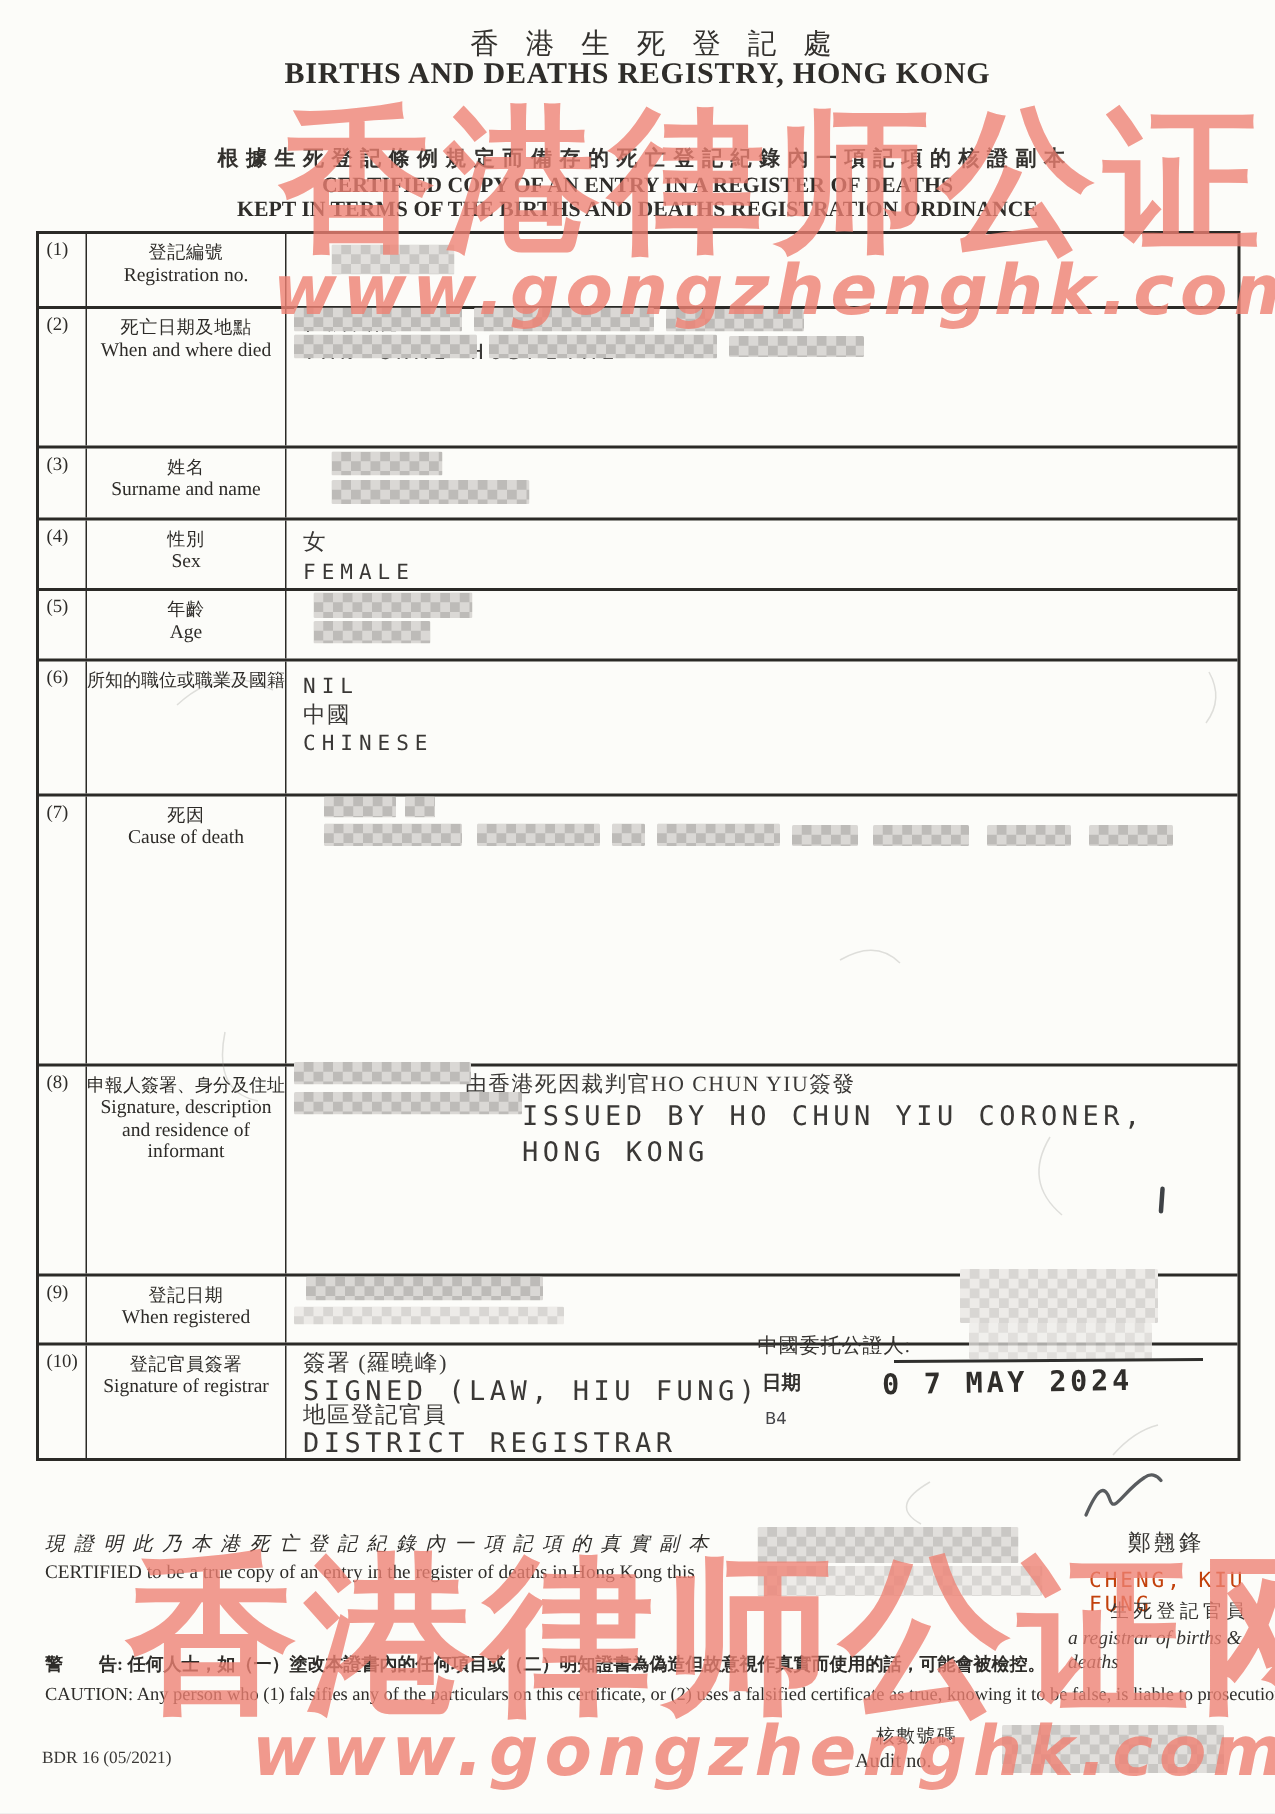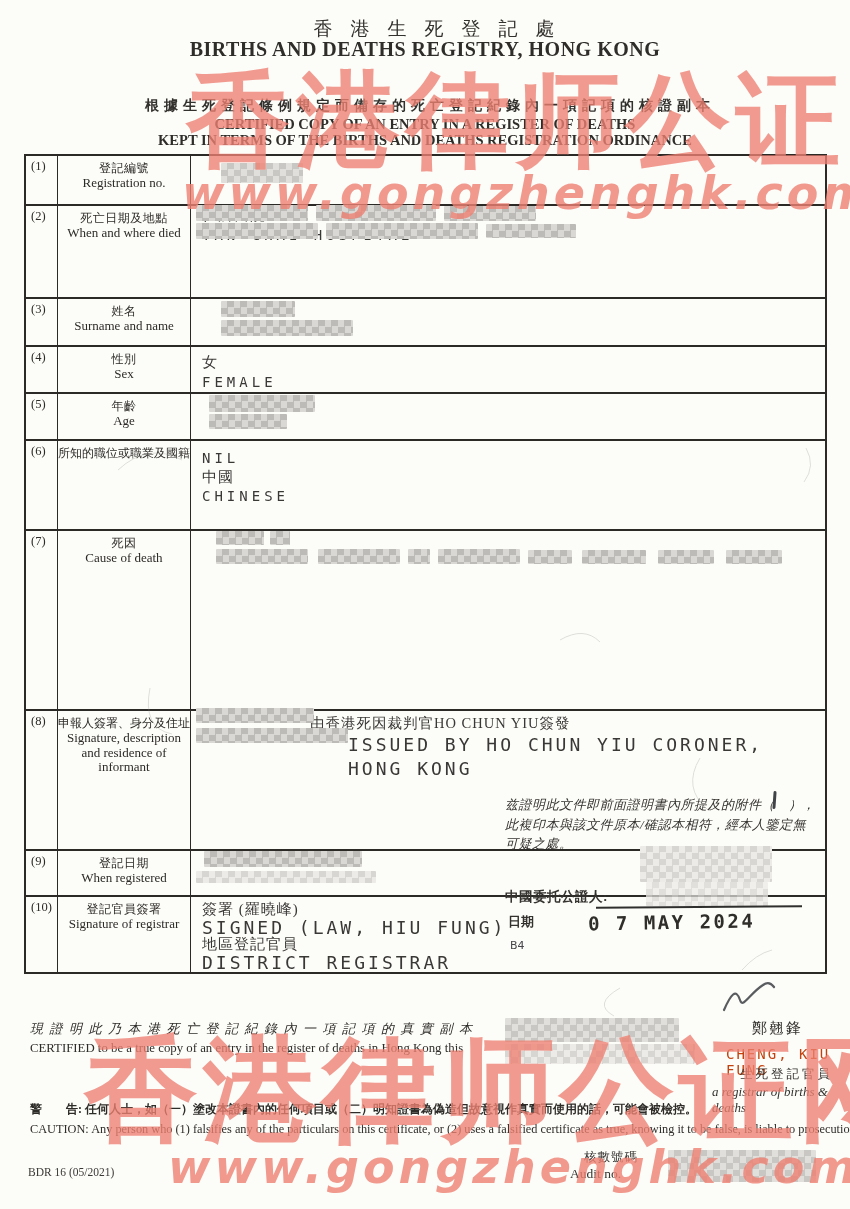--- a/index.html
+++ b/index.html
@@ -44,21 +44,21 @@
   
   .px{position:absolute;z-index:2;border-radius:1px;filter:blur(.2px);
     background-image:repeating-conic-gradient(var(--a,#bdbbb8) 0% 25%, var(--b,#dad8d5) 0% 50%);
     background-size:13px 13px;}
   .px.md{--a:#c9c7c4;--b:#e1dfdc;}
   .px.lt{--a:#d8d6d3;--b:#edebe8;}
 
   
   .note{position:absolute;left:505px;top:795px;width:335px;z-index:1;
     font-size:13px;line-height:19.5px;font-style:italic;color:#35332f;letter-spacing:.5px;}
-  .notary{position:absolute;left:505px;top:888px;font-size:13.5px;font-weight:700;
+  .notary{position:absolute;left:505px;top:888px;font-size:13.5px;font-weight:400;
     color:#34322f;letter-spacing:.5px;}
   .dstamp{position:absolute;left:588px;top:911px;font-size:19px;font-weight:bold;
     letter-spacing:2.5px;color:#302e2b;transform:rotate(-1deg);}
 
   
   .cert-zh{position:absolute;left:30px;top:1020px;font-size:13px;letter-spacing:6.5px;color:#2e2c29;font-style:italic;}
   .cert-en{position:absolute;left:30px;top:1041px;font-size:12.8px;color:#2e2c29;text-align:right;}
   .warn{position:absolute;left:30px;top:1101px;font-size:12px;font-weight:600;
     color:#2e2c29;white-space:nowrap;z-index:1;}
   .caution{position:absolute;left:30px;top:1122px;font-size:12.3px;color:#2e2c29;white-space:nowrap;z-index:1;}
@@ -227,25 +227,20 @@
   <div class="px lt" style="left:196px;top:871px;width:180px;height:12px"></div>
 
   <div class="px lt" style="left:640px;top:846px;width:132px;height:36px"></div>
   <div class="px lt" style="left:646px;top:882px;width:122px;height:24px;opacity:.75"></div>
 
   <div class="px md" style="left:505px;top:1018px;width:174px;height:24px"></div>
   <div class="px lt" style="left:505px;top:1044px;width:190px;height:20px"></div>
 
   <div class="px md" style="left:668px;top:1150px;width:148px;height:32px"></div>
 
-  <div class="note">
-    <div>兹證明此文件即前面證明書內所提及的附件（　），</div>
-    <div>此複印本與該文件原本/確認本相符，經本人鑒定無</div>
-    <div>可疑之處。</div>
-  </div>
   <div class="abs" style="left:773px;top:791px;width:2.5px;height:18px;background:#3f4246;transform:rotate(4deg);border-radius:2px;z-index:2"></div>
 
   <div class="notary">中國委托公證人:</div>
   <div class="abs" style="left:596px;top:906px;width:206px;height:2.2px;background:#2f2f2d;transform:rotate(-0.4deg);z-index:3"></div>
   <div class="abs" style="left:508px;top:913px;font-size:13px;font-weight:600;color:#34322f">日期</div>
   <div class="abs sans" style="left:510px;top:939px;font-size:11px;color:#45454a">B4</div>
   <div class="dstamp mono">0 7 MAY 2024</div>
 
   <div class="cert-zh">現證明此乃本港死亡登記紀錄內一項記項的真實副本</div>
   <div class="cert-en">CERTIFIED to be a true copy of an entry in the register of deaths in Hong Kong this</div>

